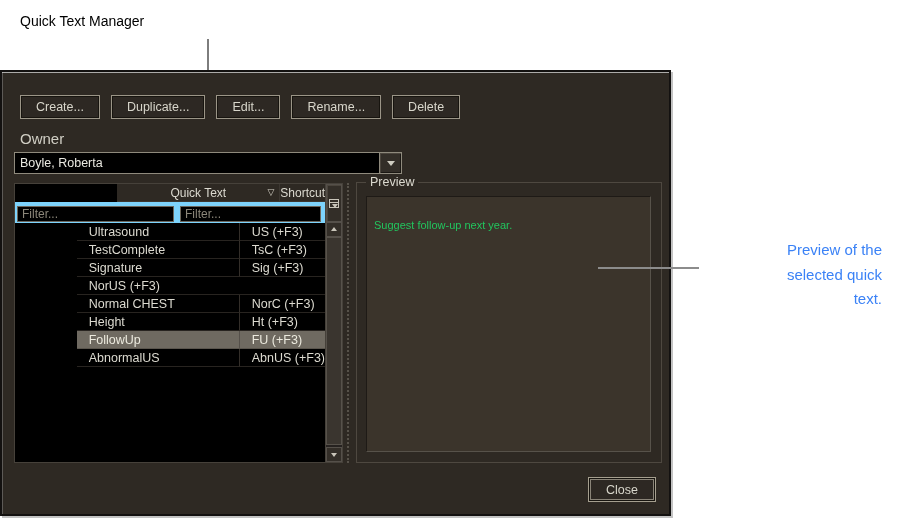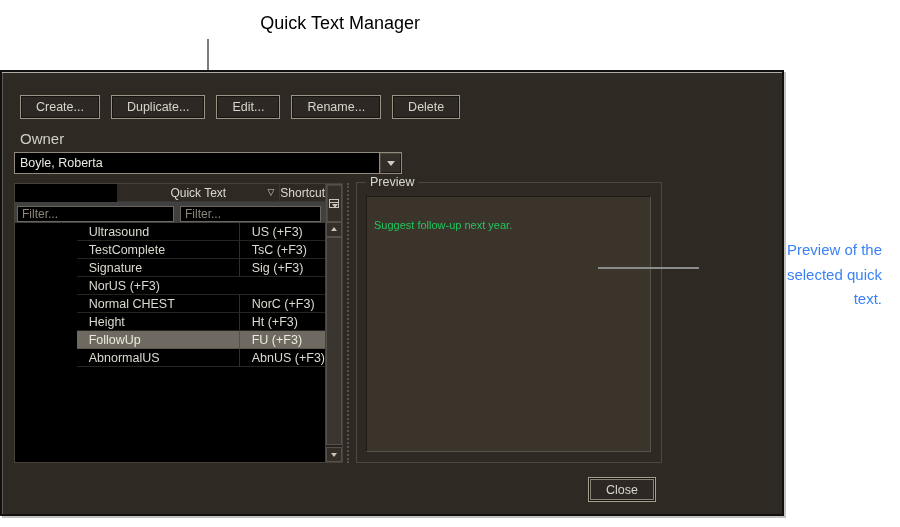--- a/index.html
+++ b/index.html
@@ -1,25 +1,25 @@
 <!DOCTYPE html>
 <html><head>
 <meta charset="utf-8">
 <style>
   html,body{margin:0;padding:0;}
   body{width:900px;height:527px;background:#fff;font-family:"Liberation Sans",sans-serif;position:relative;overflow:hidden;}
 
   
-  .annot-title{position:absolute;left:20px;top:13px;width:400px;text-align:right;font-size:18px;color:#000;}
+  .annot-title{position:absolute;left:20px;top:13px;width:400px;text-align:left;font-size:14px;color:#000;}
   .callout-v{position:absolute;left:207px;top:39px;width:2px;height:31px;background:#7d7d7d;}
   .callout-h{position:absolute;left:598px;top:267px;width:101px;height:2px;background:#8c8c8c;z-index:10;}
   .annot-note{position:absolute;left:700px;top:238px;width:182px;text-align:right;font-size:15px;line-height:24.5px;color:#3b82f6;}
 
   
-  .dialog{position:absolute;left:0;top:70px;width:784px;height:446px;box-sizing:border-box;
+  .dialog{position:absolute;left:0;top:70px;width:671px;height:446px;box-sizing:border-box;
     background:#2e2923;border:2px solid #131110;
     box-shadow:2px 2px 0 #c3c3c3, inset 0 1px 0 rgba(215,215,215,.75), inset 1px 0 0 rgba(150,150,150,.45);}
 
   .btn{height:24px;padding:0 15px;font-size:12.5px;color:#d8d6cb;background:#2d2823;
     border:1px solid #9b9587;box-shadow:inset 0 0 0 1px #17140f;cursor:default;
     font-family:"Liberation Sans",sans-serif;}
   .toolbar{position:absolute;left:18px;top:23px;display:flex;gap:11px;}
 
   .owner-label{position:absolute;left:18px;top:58px;font-size:15px;color:#d0cec4;}
   .combo{position:absolute;left:12px;top:80px;width:388px;height:22px;box-sizing:border-box;
@@ -35,21 +35,21 @@
   
   .qt-table{position:absolute;left:12px;top:111px;width:329px;height:280px;box-sizing:border-box;
     border:1px solid #46413a;background:#000;display:flex;}
   .table-main{flex:1;display:flex;flex-direction:column;min-width:0;align-items:flex-end;}
   .thead{display:flex;height:18px;background:#2e2923;flex:0 0 auto;}
   .th{box-sizing:border-box;font-size:12px;color:#dcdad0;display:flex;align-items:center;justify-content:center;
     position:relative;border-right:1px solid #3c3731;border-bottom:1px solid #3c3731;}
   .th.c1{width:163px;}
   .th.c2{flex:1;border-right:none;}
   .sort{position:absolute;right:5px;top:3px;font-size:9px;color:#d6d4c9;line-height:11px;}
-  .filter-row{display:flex;height:21px;background:#404040;flex:0 0 auto;}
+  .filter-row{display:flex;height:21px;background:#7dd3fc;flex:0 0 auto;}
   .fcell{box-sizing:border-box;padding:2px 4px 2px 2px;}
   .fcell.c1{width:163px;}
   .fcell.c2{flex:1;}
   input.filter{width:100%;height:16px;box-sizing:border-box;background:#000;border:1px solid #6b665c;
     color:#cfcdc3;font-size:12px;padding:0 0 0 4px;font-family:"Liberation Sans",sans-serif;}
   input.filter::placeholder{color:#8b8679;opacity:1;}
   .rows{flex:1;overflow:hidden;}
   .row{display:flex;height:18px;}
   .cell{box-sizing:border-box;font-size:12.5px;color:#dcdad0;padding:2px 0 0 12px;
     border-right:1px solid #332e29;border-bottom:1px solid #282420;white-space:nowrap;overflow:hidden;}

